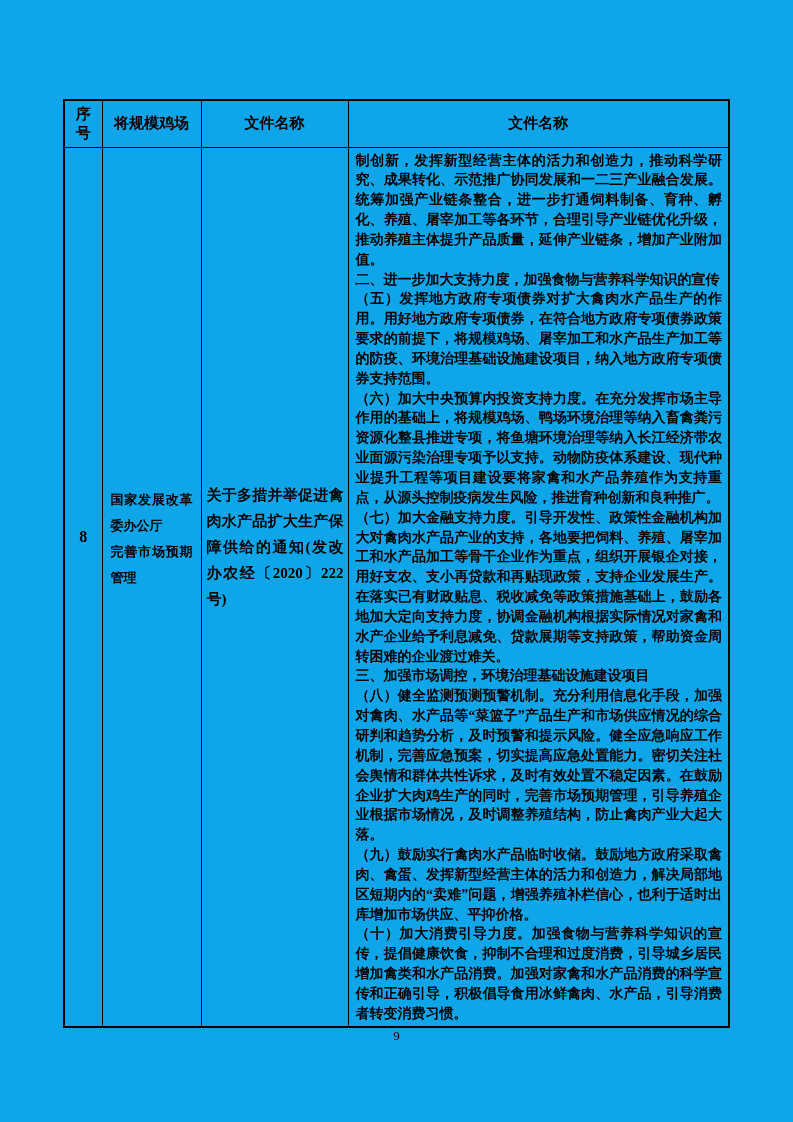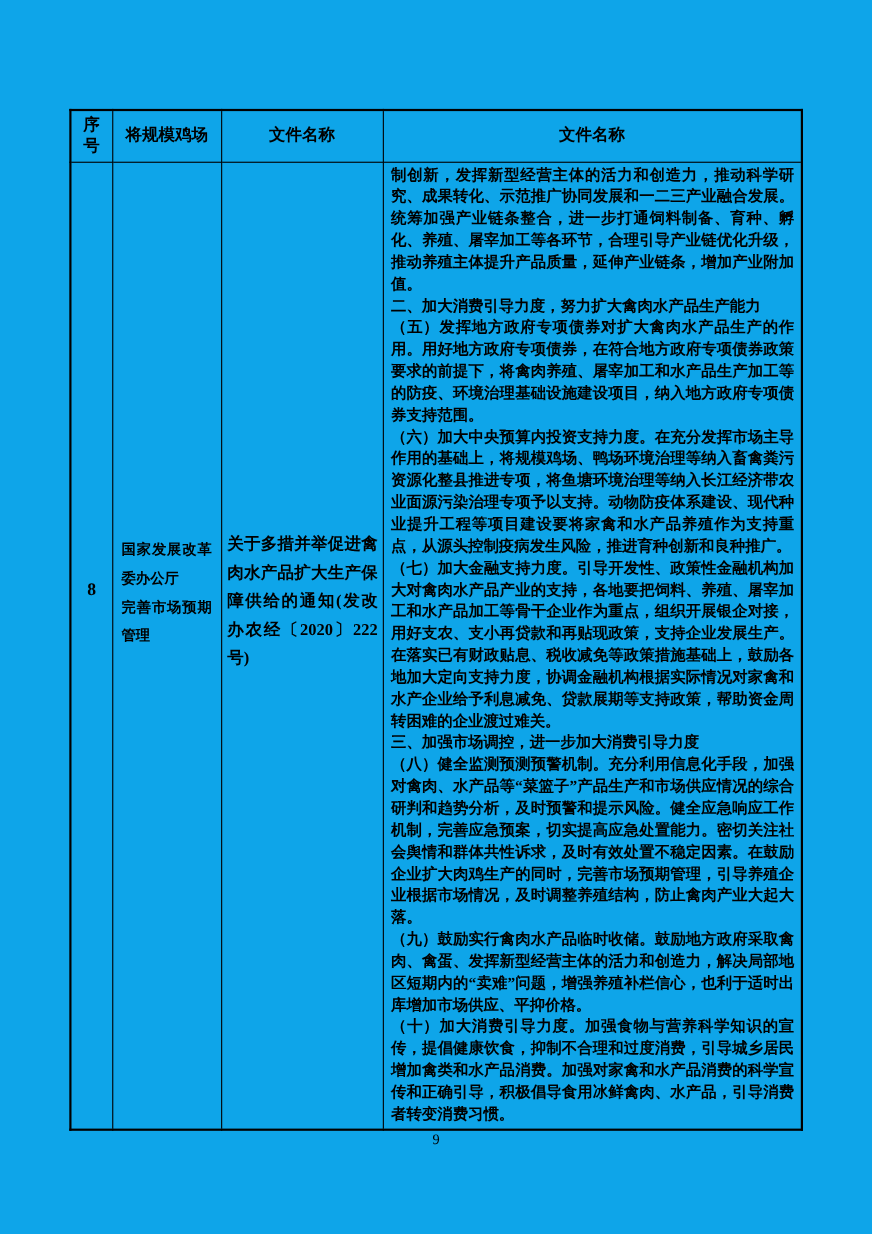--- a/index.html
+++ b/index.html
@@ -115,25 +115,25 @@
         </td>
         <td class="cell-issuer">
           <p>国家发展改革委办公厅</p>
           <p>完善市场预期管理</p>
         </td>
         <td class="cell-title">
           <p>关于多措并举促进禽肉水产品扩大生产保障供给的通知(发改办农经〔2020〕222号)</p>
         </td>
         <td class="cell-content">
           <p>制创新，发挥新型经营主体的活力和创造力，推动科学研究、成果转化、示范推广协同发展和一二三产业融合发展。统筹加强产业链条整合，进一步打通饲料制备、育种、孵化、养殖、屠宰加工等各环节，合理引导产业链优化升级，推动养殖主体提升产品质量，延伸产业链条，增加产业附加值。</p>
-          <p>二、加大消费引导力度，努力扩大禽肉水产品生产能力</p>
-          <p>（五）发挥地方政府专项债券对扩大禽肉水产品生产的作用。用好地方政府专项债券，在符合地方政府专项债券政策要求的前提下，将禽肉养殖、屠宰加工和水产品生产加工等的防疫、环境治理基础设施建设项目，纳入地方政府专项债券支持范围。</p>
+          <p>二、进一步加大支持力度，加强食物与营养科学知识的宣传</p>
+          <p>（五）发挥地方政府专项债券对扩大禽肉水产品生产的作用。用好地方政府专项债券，在符合地方政府专项债券政策要求的前提下，将规模鸡场、屠宰加工和水产品生产加工等的防疫、环境治理基础设施建设项目，纳入地方政府专项债券支持范围。</p>
           <p>（六）加大中央预算内投资支持力度。在充分发挥市场主导作用的基础上，将规模鸡场、鸭场环境治理等纳入畜禽粪污资源化整县推进专项，将鱼塘环境治理等纳入长江经济带农业面源污染治理专项予以支持。动物防疫体系建设、现代种业提升工程等项目建设要将家禽和水产品养殖作为支持重点，从源头控制疫病发生风险，推进育种创新和良种推广。</p>
           <p>（七）加大金融支持力度。引导开发性、政策性金融机构加大对禽肉水产品产业的支持，各地要把饲料、养殖、屠宰加工和水产品加工等骨干企业作为重点，组织开展银企对接，用好支农、支小再贷款和再贴现政策，支持企业发展生产。在落实已有财政贴息、税收减免等政策措施基础上，鼓励各地加大定向支持力度，协调金融机构根据实际情况对家禽和水产企业给予利息减免、贷款展期等支持政策，帮助资金周转困难的企业渡过难关。</p>
-          <p>三、加强市场调控，进一步加大消费引导力度</p>
+          <p>三、加强市场调控，环境治理基础设施建设项目</p>
           <p>（八）健全监测预测预警机制。充分利用信息化手段，加强对禽肉、水产品等“菜篮子”产品生产和市场供应情况的综合研判和趋势分析，及时预警和提示风险。健全应急响应工作机制，完善应急预案，切实提高应急处置能力。密切关注社会舆情和群体共性诉求，及时有效处置不稳定因素。在鼓励企业扩大肉鸡生产的同时，完善市场预期管理，引导养殖企业根据市场情况，及时调整养殖结构，防止禽肉产业大起大落。</p>
           <p>（九）鼓励实行禽肉水产品临时收储。鼓励地方政府采取禽肉、禽蛋、发挥新型经营主体的活力和创造力，解决局部地区短期内的“卖难”问题，增强养殖补栏信心，也利于适时出库增加市场供应、平抑价格。</p>
           <p>（十）加大消费引导力度。加强食物与营养科学知识的宣传，提倡健康饮食，抑制不合理和过度消费，引导城乡居民增加禽类和水产品消费。加强对家禽和水产品消费的科学宣传和正确引导，积极倡导食用冰鲜禽肉、水产品，引导消费者转变消费习惯。</p>
         </td>
       </tr>
     </tbody>
   </table>
 
   <div class="page-number">9</div>
 

